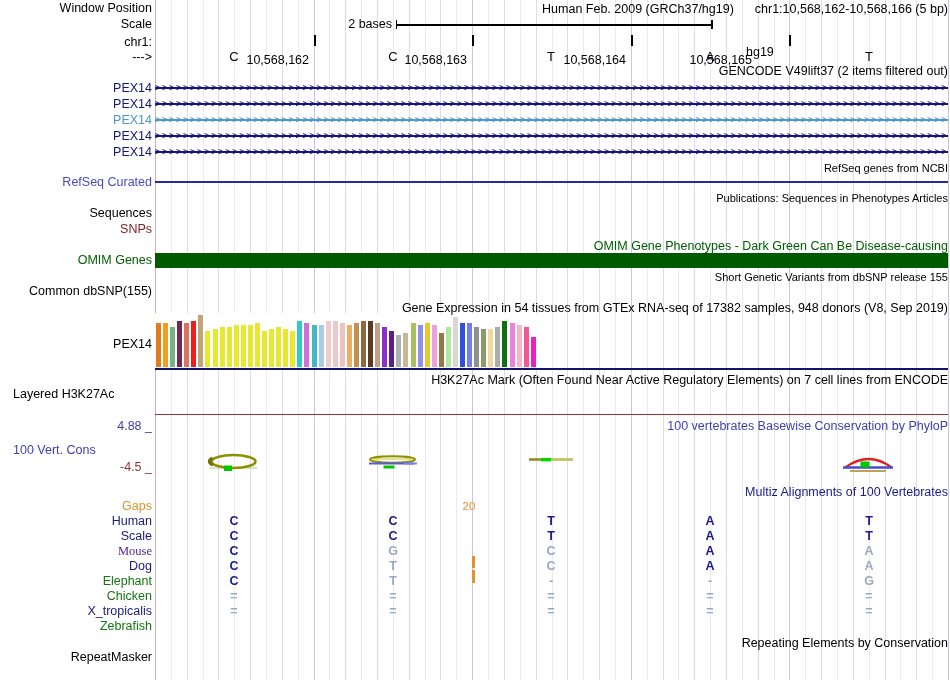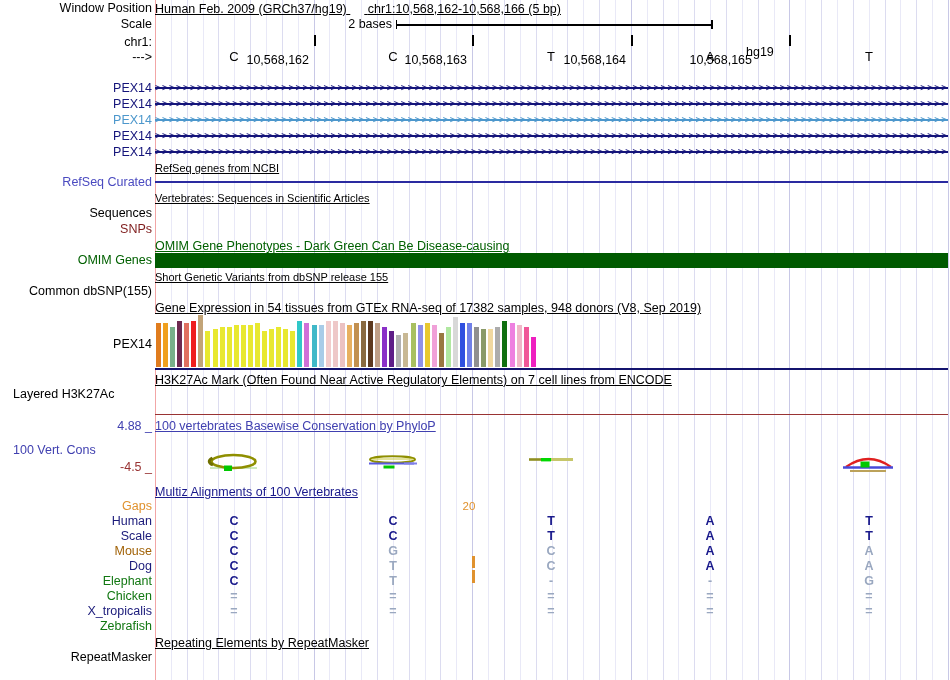--- a/index.html
+++ b/index.html
@@ -4,21 +4,21 @@
 <style>
   html,body{margin:0;padding:0;background:#ffffff;}
   #browser{
     position:relative;width:950px;height:680px;background:#ffffff;overflow:hidden;
     font-family:"Liberation Sans","DejaVu Sans",sans-serif;font-size:12.5px;color:#000;
   }
   .abs{position:absolute;}
   .lbl{position:absolute;height:14px;line-height:14px;white-space:nowrap;font-size:12.5px;}
   .lbl.right{left:0;width:152px;text-align:right;}
   .lbl.left{left:13px;text-align:left;}
-  .ctr{position:absolute;left:155px;width:793px;text-align:left;height:14px;line-height:14px;white-space:nowrap;font-size:12.5px;text-decoration:underline;}
+  .ctr{position:absolute;left:155px;width:793px;text-align:right;height:14px;line-height:14px;white-space:nowrap;font-size:12.5px;}
   .gridline{position:absolute;top:0;width:1px;height:680px;}
   .arrowrow{position:absolute;left:155px;width:793px;height:14px;line-height:14px;overflow:hidden;
     font-family:"DejaVu Sans Mono",monospace;font-size:10px;letter-spacing:1px;white-space:nowrap;
     background:linear-gradient(to bottom,transparent 46%,currentColor 46%,currentColor 54%,transparent 54%);}
   .bar{position:absolute;width:5px;}
   .mzcell{position:absolute;width:16px;text-align:center;height:15px;line-height:15px;font-weight:bold;font-size:12.5px;}
   .tickmark{position:absolute;width:1.5px;background:#000;}
   .coordlbl{position:absolute;text-align:right;white-space:nowrap;font-size:12.5px;height:13px;line-height:13px;margin-top:18px;}
   .baseletter{position:absolute;width:16px;text-align:center;font-size:13px;height:14px;line-height:14px;color:#000;}
 </style>
@@ -107,20 +107,21 @@
     </div>
 
   <div id="refbases">
       <div class="baseletter" style="left: 226px; top: 50px;">C</div>
       <div class="baseletter" style="left: 385px; top: 50px;">C</div>
       <div class="baseletter" style="left: 543px; top: 50px;">T</div>
       <div class="baseletter" style="left: 702px; top: 50px;">A</div>
       <div class="baseletter" style="left: 861px; top: 50px;">T</div>
     </div>
 
+  <div class="ctr" style="top:64px;">GENCODE V49lift37 (2 items filtered out)</div>
 
   <div id="gencode-rows">
       <div class="lbl right" style="top: 81px; color: rgb(20, 20, 122);">PEX14</div>
       <div class="arrowrow" style="top: 81px; color: rgb(20, 20, 122);">&gt;&gt;&gt;&gt;&gt;&gt;&gt;&gt;&gt;&gt;&gt;&gt;&gt;&gt;&gt;&gt;&gt;&gt;&gt;&gt;&gt;&gt;&gt;&gt;&gt;&gt;&gt;&gt;&gt;&gt;&gt;&gt;&gt;&gt;&gt;&gt;&gt;&gt;&gt;&gt;&gt;&gt;&gt;&gt;&gt;&gt;&gt;&gt;&gt;&gt;&gt;&gt;&gt;&gt;&gt;&gt;&gt;&gt;&gt;&gt;&gt;&gt;&gt;&gt;&gt;&gt;&gt;&gt;&gt;&gt;&gt;&gt;&gt;&gt;&gt;&gt;&gt;&gt;&gt;&gt;&gt;&gt;&gt;&gt;&gt;&gt;&gt;&gt;&gt;&gt;&gt;&gt;&gt;&gt;&gt;&gt;&gt;&gt;&gt;&gt;&gt;&gt;&gt;&gt;&gt;&gt;&gt;&gt;&gt;&gt;&gt;&gt;&gt;&gt;&gt;&gt;&gt;&gt;&gt;&gt;&gt;&gt;&gt;&gt;&gt;&gt;&gt;&gt;&gt;&gt;&gt;&gt;&gt;&gt;&gt;&gt;&gt;&gt;&gt;&gt;&gt;&gt;&gt;&gt;&gt;&gt;&gt;&gt;&gt;&gt;</div>
       <div class="lbl right" style="top: 97px; color: rgb(20, 20, 122);">PEX14</div>
       <div class="arrowrow" style="top: 97px; color: rgb(20, 20, 122);">&gt;&gt;&gt;&gt;&gt;&gt;&gt;&gt;&gt;&gt;&gt;&gt;&gt;&gt;&gt;&gt;&gt;&gt;&gt;&gt;&gt;&gt;&gt;&gt;&gt;&gt;&gt;&gt;&gt;&gt;&gt;&gt;&gt;&gt;&gt;&gt;&gt;&gt;&gt;&gt;&gt;&gt;&gt;&gt;&gt;&gt;&gt;&gt;&gt;&gt;&gt;&gt;&gt;&gt;&gt;&gt;&gt;&gt;&gt;&gt;&gt;&gt;&gt;&gt;&gt;&gt;&gt;&gt;&gt;&gt;&gt;&gt;&gt;&gt;&gt;&gt;&gt;&gt;&gt;&gt;&gt;&gt;&gt;&gt;&gt;&gt;&gt;&gt;&gt;&gt;&gt;&gt;&gt;&gt;&gt;&gt;&gt;&gt;&gt;&gt;&gt;&gt;&gt;&gt;&gt;&gt;&gt;&gt;&gt;&gt;&gt;&gt;&gt;&gt;&gt;&gt;&gt;&gt;&gt;&gt;&gt;&gt;&gt;&gt;&gt;&gt;&gt;&gt;&gt;&gt;&gt;&gt;&gt;&gt;&gt;&gt;&gt;&gt;&gt;&gt;&gt;&gt;&gt;&gt;&gt;&gt;&gt;&gt;&gt;&gt;</div>
       <div class="lbl right" style="top: 113px; color: rgb(76, 151, 204);">PEX14</div>
       <div class="arrowrow" style="top: 113px; color: rgb(76, 151, 204);">&gt;&gt;&gt;&gt;&gt;&gt;&gt;&gt;&gt;&gt;&gt;&gt;&gt;&gt;&gt;&gt;&gt;&gt;&gt;&gt;&gt;&gt;&gt;&gt;&gt;&gt;&gt;&gt;&gt;&gt;&gt;&gt;&gt;&gt;&gt;&gt;&gt;&gt;&gt;&gt;&gt;&gt;&gt;&gt;&gt;&gt;&gt;&gt;&gt;&gt;&gt;&gt;&gt;&gt;&gt;&gt;&gt;&gt;&gt;&gt;&gt;&gt;&gt;&gt;&gt;&gt;&gt;&gt;&gt;&gt;&gt;&gt;&gt;&gt;&gt;&gt;&gt;&gt;&gt;&gt;&gt;&gt;&gt;&gt;&gt;&gt;&gt;&gt;&gt;&gt;&gt;&gt;&gt;&gt;&gt;&gt;&gt;&gt;&gt;&gt;&gt;&gt;&gt;&gt;&gt;&gt;&gt;&gt;&gt;&gt;&gt;&gt;&gt;&gt;&gt;&gt;&gt;&gt;&gt;&gt;&gt;&gt;&gt;&gt;&gt;&gt;&gt;&gt;&gt;&gt;&gt;&gt;&gt;&gt;&gt;&gt;&gt;&gt;&gt;&gt;&gt;&gt;&gt;&gt;&gt;&gt;&gt;&gt;&gt;&gt;</div>
       <div class="lbl right" style="top: 129px; color: rgb(20, 20, 122);">PEX14</div>
       <div class="arrowrow" style="top: 129px; color: rgb(20, 20, 122);">&gt;&gt;&gt;&gt;&gt;&gt;&gt;&gt;&gt;&gt;&gt;&gt;&gt;&gt;&gt;&gt;&gt;&gt;&gt;&gt;&gt;&gt;&gt;&gt;&gt;&gt;&gt;&gt;&gt;&gt;&gt;&gt;&gt;&gt;&gt;&gt;&gt;&gt;&gt;&gt;&gt;&gt;&gt;&gt;&gt;&gt;&gt;&gt;&gt;&gt;&gt;&gt;&gt;&gt;&gt;&gt;&gt;&gt;&gt;&gt;&gt;&gt;&gt;&gt;&gt;&gt;&gt;&gt;&gt;&gt;&gt;&gt;&gt;&gt;&gt;&gt;&gt;&gt;&gt;&gt;&gt;&gt;&gt;&gt;&gt;&gt;&gt;&gt;&gt;&gt;&gt;&gt;&gt;&gt;&gt;&gt;&gt;&gt;&gt;&gt;&gt;&gt;&gt;&gt;&gt;&gt;&gt;&gt;&gt;&gt;&gt;&gt;&gt;&gt;&gt;&gt;&gt;&gt;&gt;&gt;&gt;&gt;&gt;&gt;&gt;&gt;&gt;&gt;&gt;&gt;&gt;&gt;&gt;&gt;&gt;&gt;&gt;&gt;&gt;&gt;&gt;&gt;&gt;&gt;&gt;&gt;&gt;&gt;&gt;&gt;</div>
@@ -274,34 +275,34 @@
       <div class="lbl right" style="top: 253px; color: rgb(0, 96, 0);">OMIM Genes</div>
       <div class="lbl right" style="top: 284px; color: rgb(0, 0, 0);">Common dbSNP(155)</div>
       <div class="lbl right" style="top: 337px; color: rgb(0, 0, 0);">PEX14</div>
       <div class="lbl left" style="top: 387px; color: rgb(0, 0, 0);">Layered H3K27Ac</div>
       <div class="lbl right" style="top: 419px; color: rgb(64, 64, 176);">4.88 _</div>
       <div class="lbl left" style="top: 443px; color: rgb(64, 64, 176);">100 Vert. Cons</div>
       <div class="lbl right" style="top: 460px; color: rgb(153, 51, 51);">-4.5 _</div>
       <div class="lbl right" style="top: 499px; color: rgb(224, 146, 46);">Gaps</div>
       <div class="lbl right" style="top: 514px; color: rgb(26, 26, 122);">Human</div>
       <div class="lbl right" style="top: 529px; color: rgb(26, 26, 122);">Scale</div>
-      <div class="lbl right" style="top: 544px; color: #a16207;">Mouse</div>
+      <div class="lbl right" style="top: 544px; color: #4c1d95; font-family: Liberation Serif, serif;">Mouse</div>
       <div class="lbl right" style="top: 559px; color: rgb(26, 26, 122);">Dog</div>
       <div class="lbl right" style="top: 574px; color: rgb(17, 119, 17);">Elephant</div>
       <div class="lbl right" style="top: 589px; color: rgb(17, 119, 17);">Chicken</div>
       <div class="lbl right" style="top: 604px; color: rgb(26, 26, 122);">X_tropicalis</div>
       <div class="lbl right" style="top: 619px; color: rgb(17, 119, 17);">Zebrafish</div>
       <div class="lbl right" style="top: 650px; color: rgb(0, 0, 0);">RepeatMasker</div>
     </div>
 
   <div id="center-titles">
       <div class="ctr" style="top: 161px; color: rgb(0, 0, 0); font-size: 11px;">RefSeq genes from NCBI</div>
-      <div class="ctr" style="top: 191px; color: rgb(0, 0, 0); font-size: 11px;">Vertebrates: Sequences in Scientific Articles</div>
+      <div class="ctr" style="top: 191px; color: rgb(0, 0, 0); font-size: 11px;">Publications: Sequences in Phenotypes Articles</div>
       <div class="ctr" style="top: 239px; color: rgb(0, 96, 0); font-size: 12.5px;">OMIM Gene Phenotypes - Dark Green Can Be Disease-causing</div>
       <div class="ctr" style="top: 270px; color: rgb(0, 0, 0); font-size: 11px;">Short Genetic Variants from dbSNP release 155</div>
       <div class="ctr" style="top: 301px; color: rgb(0, 0, 0); font-size: 12.5px;">Gene Expression in 54 tissues from GTEx RNA-seq of 17382 samples, 948 donors (V8, Sep 2019)</div>
       <div class="ctr" style="top: 373px; color: rgb(0, 0, 0); font-size: 12.5px;">H3K27Ac Mark (Often Found Near Active Regulatory Elements) on 7 cell lines from ENCODE</div>
       <div class="ctr" style="top: 419px; color: rgb(64, 64, 176); font-size: 12.5px;">100 vertebrates Basewise Conservation by PhyloP</div>
       <div class="ctr" style="top: 485px; color: rgb(26, 26, 140); font-size: 12.5px;">Multiz Alignments of 100 Vertebrates</div>
-      <div class="ctr" style="top: 636px; color: rgb(0, 0, 0); font-size: 12.5px;">Repeating Elements by RepeatMasker</div>
+      <div class="ctr" style="top: 636px; color: rgb(0, 0, 0); font-size: 12.5px;">Repeating Elements by Conservation</div>
     </div>
 
 </div>
 
 </body></html>

